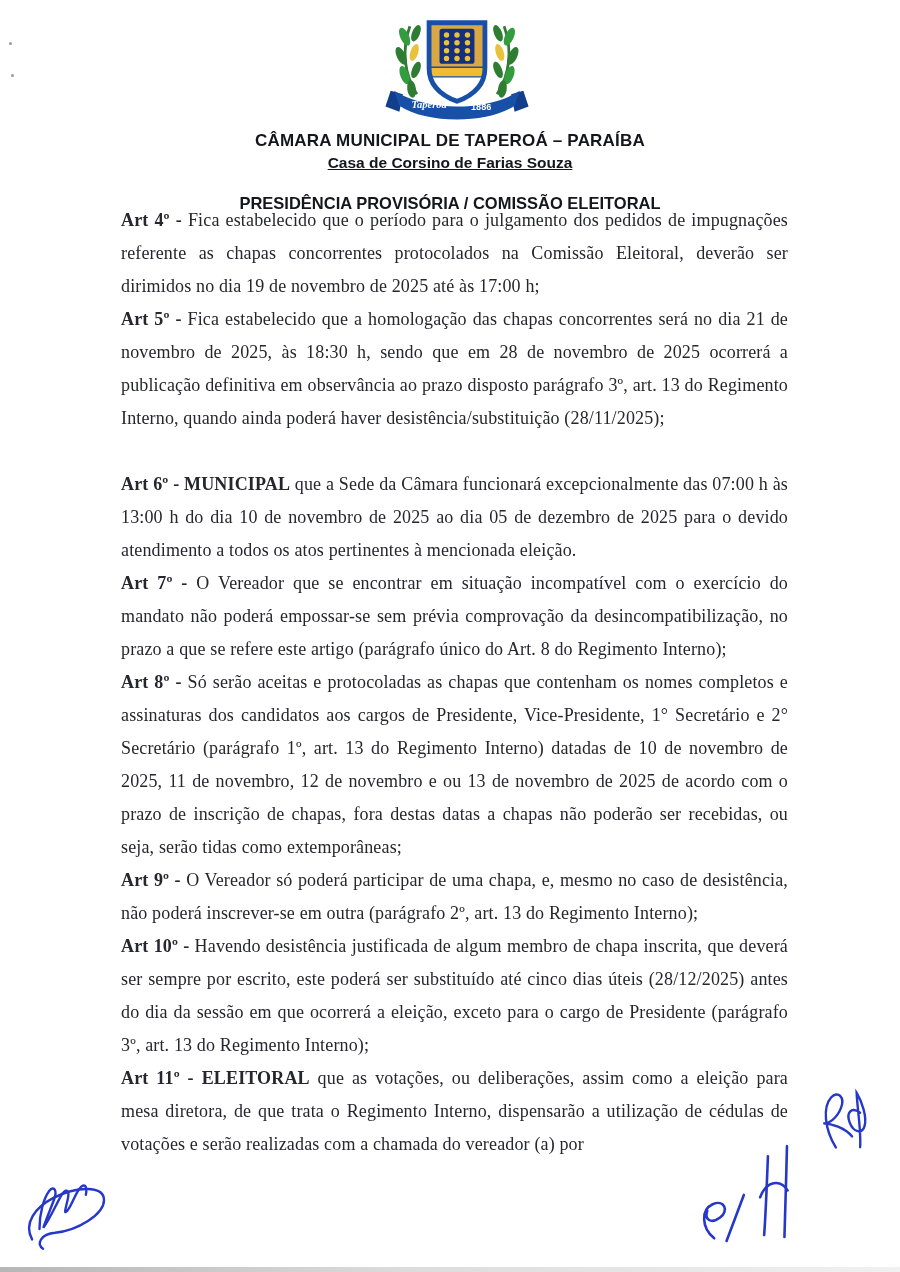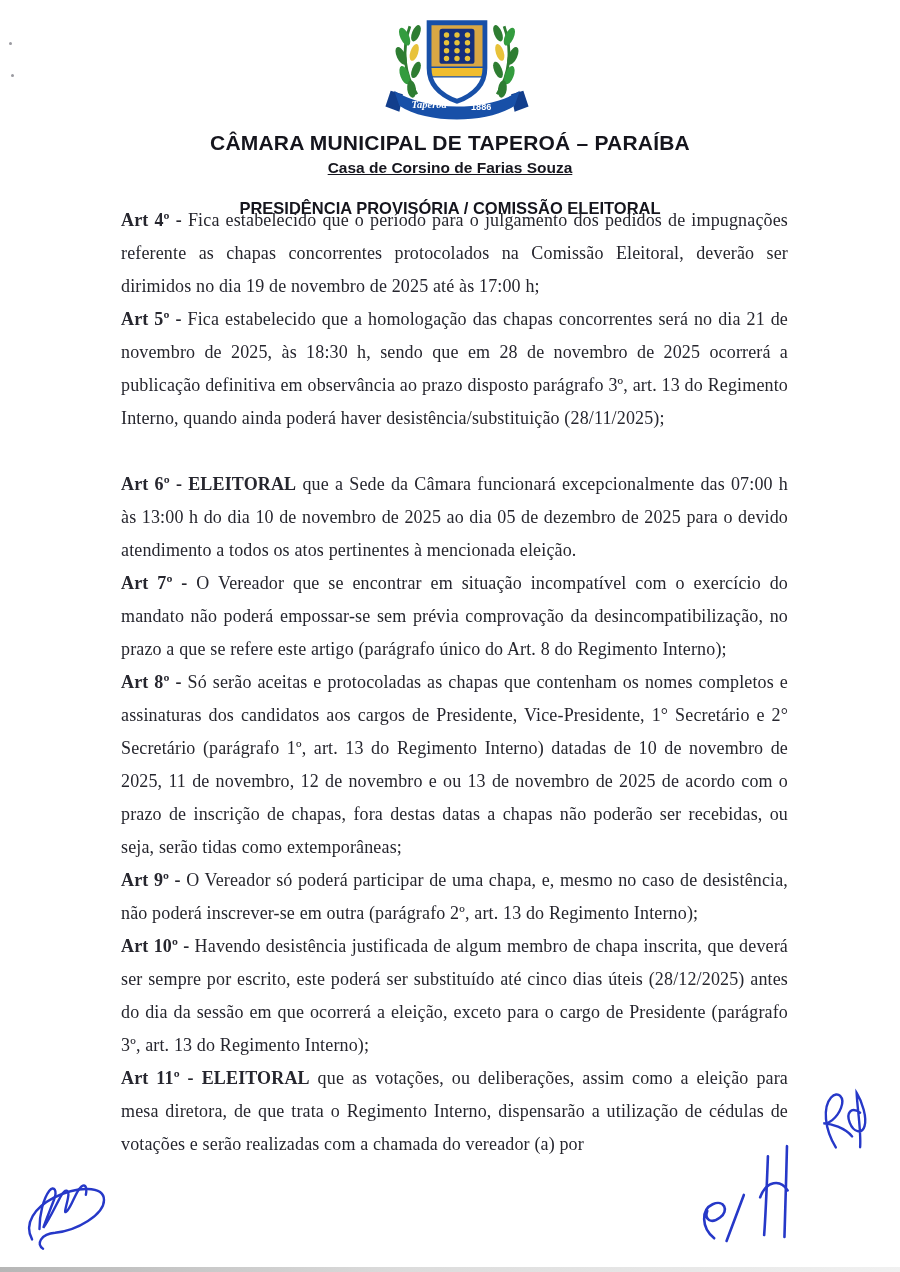--- a/index.html
+++ b/index.html
@@ -20,21 +20,21 @@
   }
 
   .header {
     position: absolute; top: 130px; left: 0; right: 0;
     text-align: center;
     font-family: "Liberation Sans", sans-serif;
     font-weight: bold;
     color: #15151d;
     line-height: 1.25;
   }
-  .header .h1 { font-size: 21px; letter-spacing: .2px; }
+  .header .h1 { font-size: 17px; letter-spacing: .2px; }
   .header .h2 { font-size: 15.5px; margin-top: 2px; text-decoration: underline; }
   .header .h3 { font-size: 16.5px; margin-top: 20px; }
 
   .body-text {
     position: absolute; top: 204px; left: 121px; right: 112px;
     font-size: 18px;
     line-height: 33px;
     text-align: justify;
     letter-spacing: .15px;
     color: #26262e;
@@ -128,21 +128,21 @@
 
   <div class="header">
     <div class="h1">CÂMARA MUNICIPAL DE TAPEROÁ – PARAÍBA</div>
     <div class="h2">Casa de Corsino de Farias Souza</div>
     <div class="h3">PRESIDÊNCIA PROVISÓRIA / COMISSÃO ELEITORAL</div>
   </div>
 
   <div class="body-text">
     <p><strong>Art 4º -</strong><span> Fica estabelecido que o período para o julgamento dos pedidos de impugnações referente as chapas concorrentes protocolados na Comissão Eleitoral, deverão ser dirimidos no dia 19 de novembro de 2025 até às 17:00 h;</span></p>
     <p><strong>Art 5º -</strong><span> Fica estabelecido que a homologação das chapas concorrentes será no dia 21 de novembro de 2025, às 18:30 h, sendo que em 28 de novembro de 2025 ocorrerá a publicação definitiva em observância ao prazo disposto parágrafo 3º, art. 13 do Regimento Interno, quando ainda poderá haver desistência/substituição (28/11/2025);</span></p>
-    <p class="gap"><strong>Art 6º - ELEITORAL</strong><span> que a Sede da Câmara funcionará excepcionalmente das 07:00 h às 13:00 h do dia 10 de novembro de 2025 ao dia 05 de dezembro de 2025 para o devido atendimento a todos os atos pertinentes à mencionada eleição.</span></p>
+    <p class="gap"><strong>Art 6º - MUNICIPAL</strong><span> que a Sede da Câmara funcionará excepcionalmente das 07:00 h às 13:00 h do dia 10 de novembro de 2025 ao dia 05 de dezembro de 2025 para o devido atendimento a todos os atos pertinentes à mencionada eleição.</span></p>
     <p><strong>Art 7º -</strong><span> O Vereador que se encontrar em situação incompatível com o exercício do mandato não poderá empossar-se sem prévia comprovação da desincompatibilização, no prazo a que se refere este artigo (parágrafo único do Art. 8 do Regimento Interno);</span></p>
     <p><strong>Art 8º -</strong><span> Só serão aceitas e protocoladas as chapas que contenham os nomes completos e assinaturas dos candidatos aos cargos de Presidente, Vice-Presidente, 1° Secretário e 2° Secretário (parágrafo 1º, art. 13 do Regimento Interno) datadas de 10 de novembro de 2025, 11 de novembro, 12 de novembro e ou 13 de novembro de 2025 de acordo com o prazo de inscrição de chapas, fora destas datas a chapas não poderão ser recebidas, ou seja, serão tidas como extemporâneas;</span></p>
     <p><strong>Art 9º -</strong><span> O Vereador só poderá participar de uma chapa, e, mesmo no caso de desistência, não poderá inscrever-se em outra (parágrafo 2º, art. 13 do Regimento Interno);</span></p>
     <p><strong>Art 10º -</strong><span> Havendo desistência justificada de algum membro de chapa inscrita, que deverá ser sempre por escrito, este poderá ser substituído até cinco dias úteis (28/12/2025) antes do dia da sessão em que ocorrerá a eleição, exceto para o cargo de Presidente (parágrafo 3º, art. 13 do Regimento Interno);</span></p>
     <p><strong>Art 11º - ELEITORAL</strong><span> que as votações, ou deliberações, assim como a eleição para mesa diretora, de que trata o Regimento Interno, dispensarão a utilização de cédulas de votações e serão realizadas com a chamada do vereador (a) por</span></p>
   </div>
 
   <div class="sig sig-left">
     <svg width="105" height="90" viewBox="0 0 105 90">
       <g stroke="#2638c8" stroke-width="2.4" fill="none" stroke-linecap="round">

